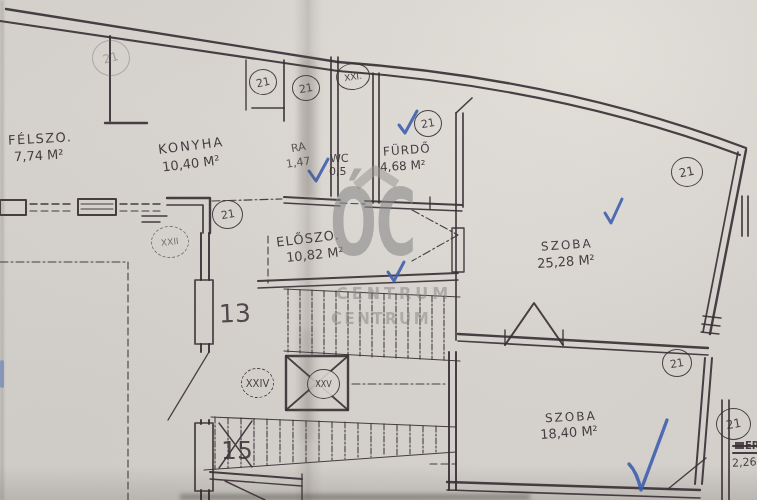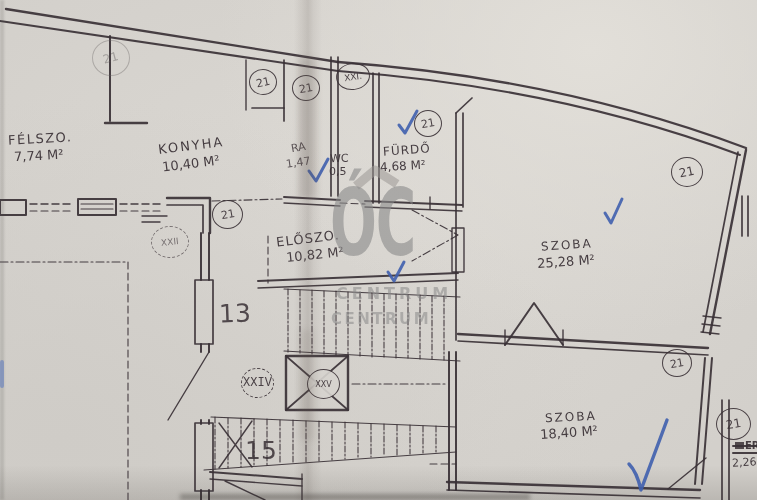--- a/index.html
+++ b/index.html
@@ -176,21 +176,21 @@
   <div class="lbl" style="left:541px;top:238px;font-size:12px;letter-spacing:2px;transform:rotate(-4deg);">SZOBA</div>
   <div class="lbl" style="left:537px;top:254px;font-size:13px;transform:rotate(-4deg);">25,28 M²</div>
 
   <div class="lbl" style="left:545px;top:410px;font-size:12px;letter-spacing:2px;transform:rotate(-3deg);">SZOBA</div>
   <div class="lbl" style="left:540px;top:425px;font-size:13px;transform:rotate(-4deg);">18,40 M²</div>
 
   <div class="lbl" style="left:745px;top:440px;font-size:10px;font-weight:bold;">ERK.</div>
   <div class="lbl" style="left:732px;top:456px;font-size:11px;transform:rotate(-3deg);">2,26</div>
 
   <div class="lbl" style="left:219px;top:299px;font-size:25px;transform:rotate(-2deg);opacity:.85;">13</div>
-  <div class="lbl" style="left:221px;top:436px;font-size:25px;opacity:.85;margin-left:24px;">15</div>
+  <div class="lbl" style="left:221px;top:436px;font-size:25px;opacity:.85;">15</div>
 
   <div class="circ" style="left:92px;top:40px;width:36px;height:34px;border-color:rgba(100,95,95,.4);">
     <span style="font-size:12px;color:rgba(100,95,95,.5);transform:rotate(-15deg);">21</span>
   </div>
   <div class="circ" style="left:249px;top:69px;width:26px;height:24px;">
     <span style="font-size:11px;transform:rotate(-12deg);">21</span>
   </div>
   <div class="circ" style="left:292px;top:75px;width:26px;height:24px;">
     <span style="font-size:11px;transform:rotate(-10deg);">21</span>
   </div>
@@ -203,21 +203,21 @@
   <div class="circ" style="left:671px;top:157px;width:30px;height:28px;">
     <span style="font-size:12px;transform:rotate(-12deg);">21</span>
   </div>
   <div class="circ" style="left:212px;top:200px;width:29px;height:27px;">
     <span style="font-size:11px;transform:rotate(-10deg);">21</span>
   </div>
   <div class="circ" style="left:151px;top:226px;width:36px;height:30px;border-style:dashed;opacity:.6;">
     <span style="font-size:9px;transform:rotate(-6deg);">XXII</span>
   </div>
   <div class="circ" style="left:241px;top:368px;width:31px;height:28px;border-style:dashed;">
-    <span style="font-size:12px;font-family:Liberation Mono, monospace;">XXIV</span>
+    <span style="font-size:10px;">XXIV</span>
   </div>
   <div class="circ" style="left:307px;top:369px;width:31px;height:28px;background:#d7d4cf;">
     <span style="font-size:8px;">XXV</span>
   </div>
   <div class="circ" style="left:662px;top:349px;width:28px;height:26px;">
     <span style="font-size:11px;transform:rotate(-10deg);">21</span>
   </div>
   <div class="circ" style="left:716px;top:408px;width:33px;height:30px;">
     <span style="font-size:12px;transform:rotate(-10deg);">21</span>
   </div>

